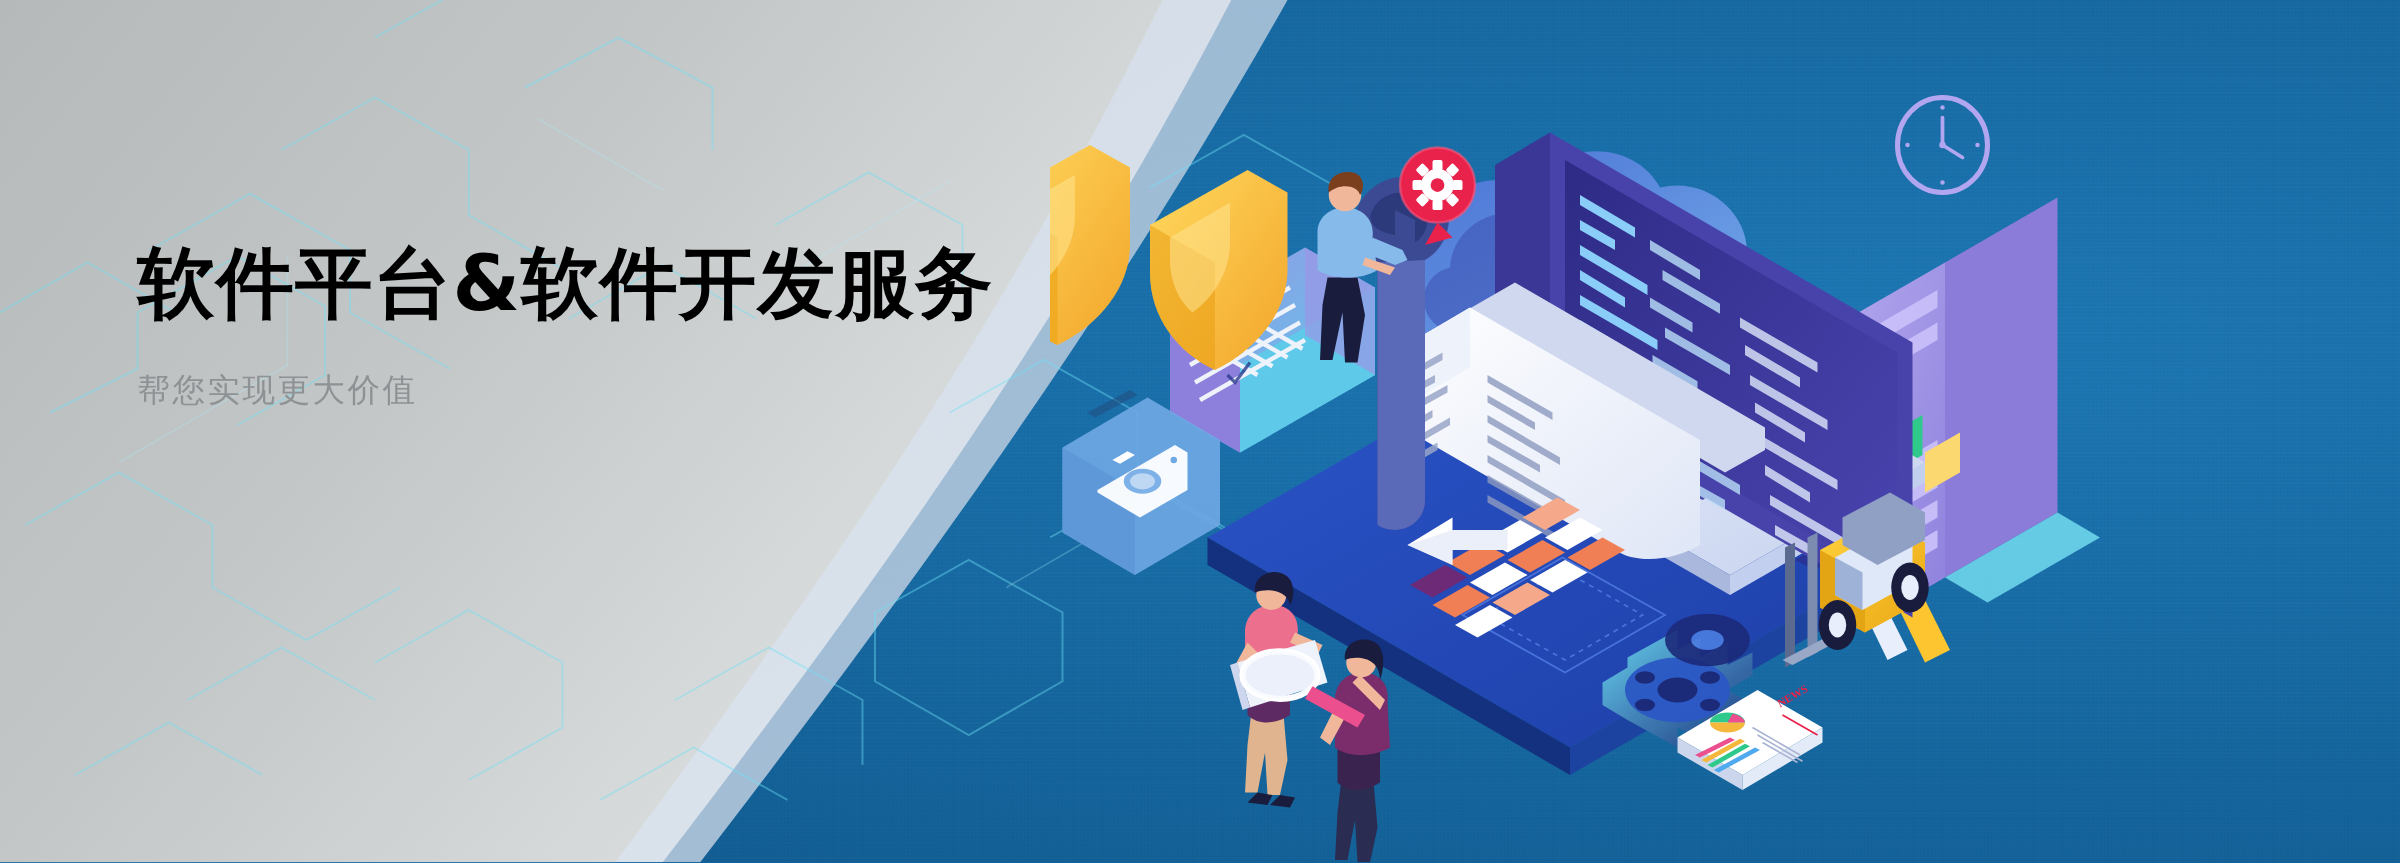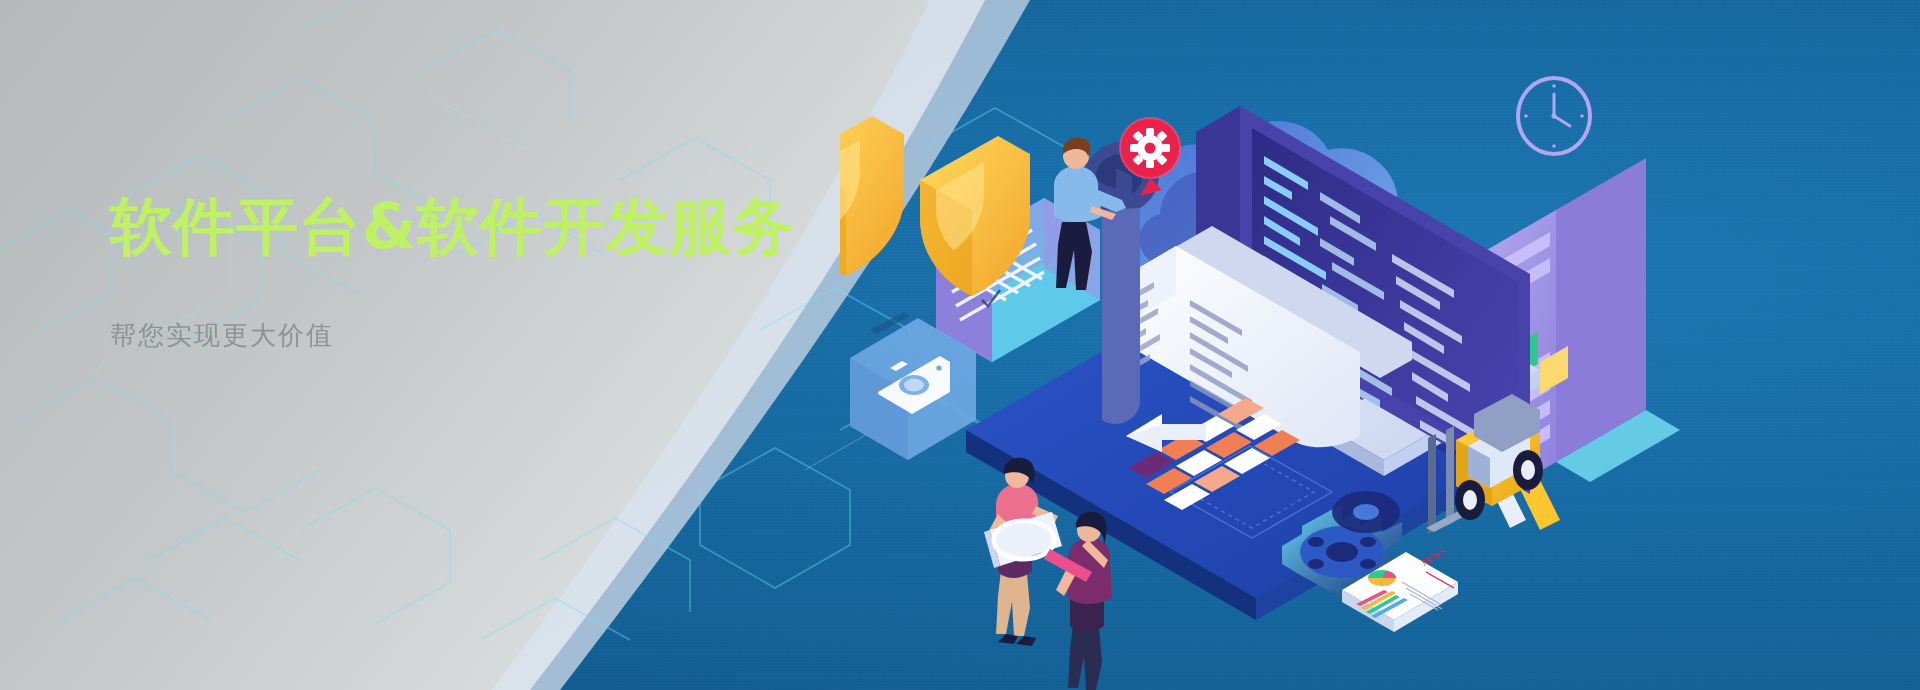--- a/index.html
+++ b/index.html
@@ -12,26 +12,26 @@
   .bg-blue{position:absolute;inset:0;background:
      radial-gradient(120% 90% at 78% 40%, #1d77b4 0%, #176ba4 38%, #125f95 75%, #0f5689 100%);}
   .bg-texture{position:absolute;inset:0;opacity:.16;
      background-image:
        repeating-linear-gradient(0deg, rgba(255,255,255,.09) 0 1px, transparent 1px 3px),
        repeating-linear-gradient(90deg, rgba(0,0,0,.08) 0 1px, transparent 1px 3px);}
   .swoosh{position:absolute;left:0;top:0;width:1920px;height:690px;}
   
   .copy{position:absolute;left:110px;top:196px;width:760px;z-index:40;}
   .title{
-    color:#bef264;font-size:62px;line-height:1.0;font-weight:700;
+    color:#000000;font-size:62px;line-height:1.0;font-weight:700;
     letter-spacing:1px;white-space:nowrap;margin:0;
   }
   .subtitle{
     color:#8e9294;font-size:26px;line-height:1;font-weight:400;
-    letter-spacing:2px;margin:64px 0 0 0;white-space:nowrap;
+    letter-spacing:2px;margin:42px 0 0 0;white-space:nowrap;
   }
   
   .illus{position:absolute;left:840px;top:0;width:1080px;height:690px;z-index:20;}
   .net{position:absolute;inset:0;opacity:.55;}
 </style>
 </head>
 <body>
 
 <div class="banner">
 

